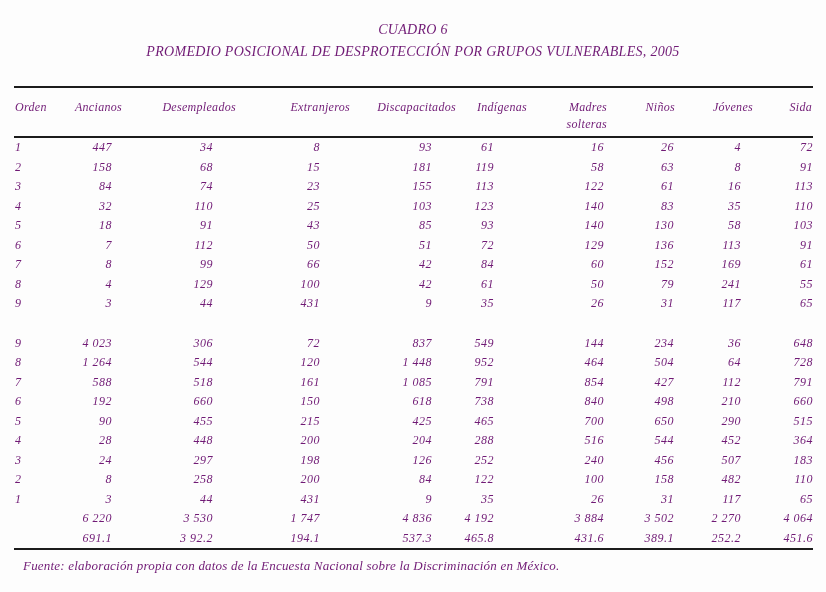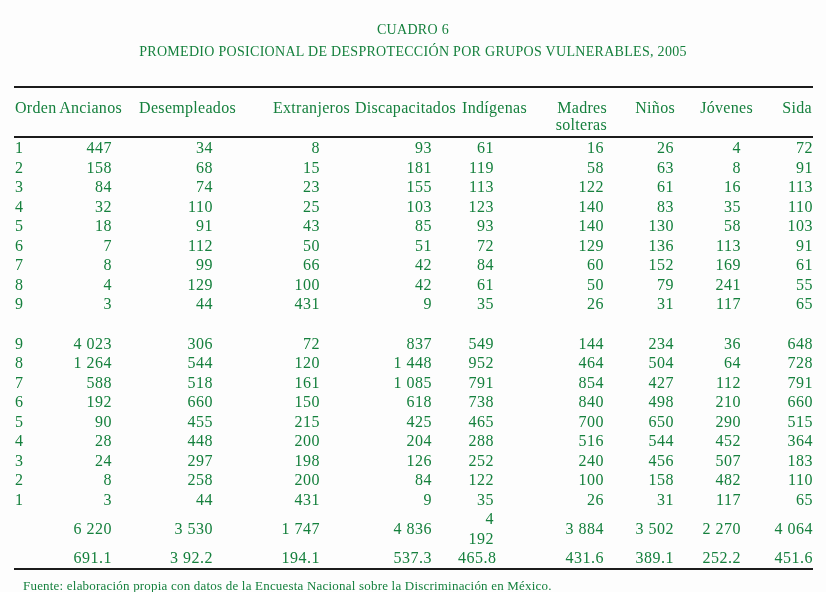--- a/index.html
+++ b/index.html
@@ -5,39 +5,40 @@
   html, body {
     margin: 0;
     padding: 0;
     background: #ffffff;
   }
   .page {
     position: relative;
     width: 826px;
     height: 592px;
     background: #fdfdfd;
-    color: #15803d;
+    color: #701a75;
     font-family: "Liberation Serif", serif;
     overflow: hidden;
+    font-style: italic;
   }
   .titles {
     padding-top: 19px;
     text-align: center;
     font-size: 14px;
     line-height: 22px;
     letter-spacing: 0.3px;
   }
   table.cuadro {
     border-collapse: collapse;
     table-layout: fixed;
     width: 799px;
     margin: 23px 0 0 14px;
     border-top: 2px solid #1c1c1c;
     border-bottom: 2px solid #1c1c1c;
-    font-size: 16px;
+    font-size: 12px;
   }
   col.c1 { width: 38px; }
   col.c2 { width: 70px; }
   col.c3 { width: 118px; }
   col.c4 { width: 112px; }
   col.c5 { width: 106px; }
   col.c6 { width: 71px; }
   col.c7 { width: 78px; }
   col.c8 { width: 70px; }
   col.c9 { width: 78px; }

